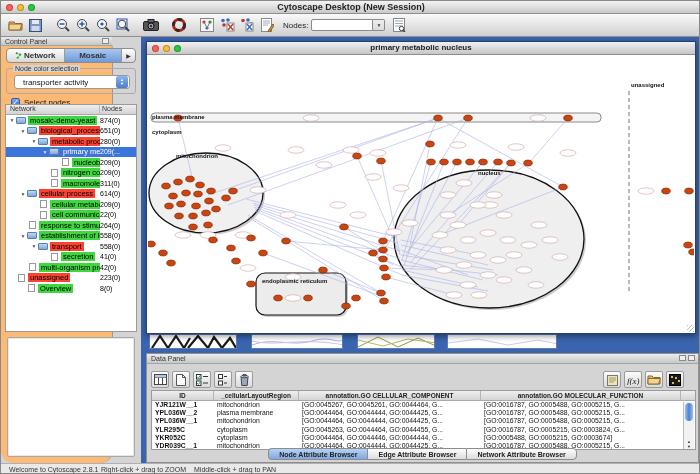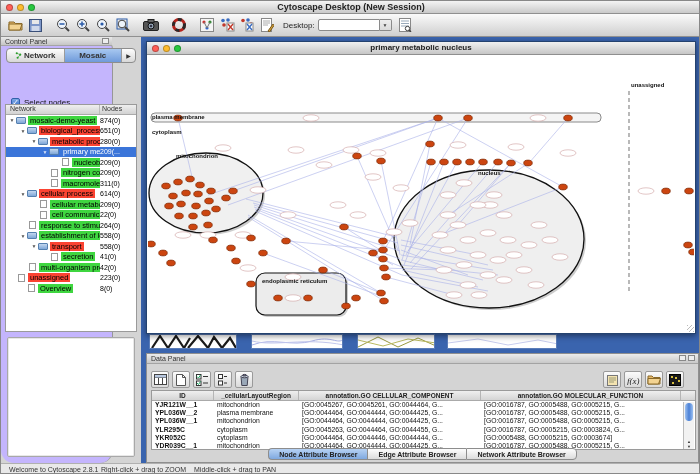--- a/index.html
+++ b/index.html
@@ -21,21 +21,21 @@
   .tsep{width:8px;flex:none;}
   .search-label{font-size:8px;color:#222;margin:0 3px 0 6px;}
   .search-wrap{display:flex;align-items:center;}
   .search-input{width:62px;height:12px;border:1px solid #8a8a8a;border-radius:2px 0 0 2px;
     font-size:8px;padding:0 2px;background:#fff;font-family:"Liberation Sans",sans-serif;}
   .search-dd{width:12px;height:12px;border:1px solid #8a8a8a;border-left:none;border-radius:0 2px 2px 0;
     background:linear-gradient(#f2f2f2,#cicfcf,#ccc);font-size:5px;color:#444;display:flex;align-items:center;justify-content:center;}
   
   .content{position:absolute;left:0;top:36px;width:700px;height:426px;}
   
-  .cpanel{position:absolute;left:0;top:0;width:112px;height:426px;background:#c4b5fd;border-right:1px solid #979797;border-radius:13px;}
+  .cpanel{position:absolute;left:0;top:0;width:112px;height:426px;background:#fdba74;border-right:1px solid #979797;border-radius:13px;}
   .cp-head{position:absolute;left:0;top:0;width:100%;height:9px;background:linear-gradient(#e9e9e9,#c6c6c6);
     border-bottom:1px solid #a5a5a5;font-size:7px;color:#333;padding:1px 0 0 4px;}
   .cp-float{position:absolute;right:3px;top:1px;width:7px;height:6px;border:1px solid #888;background:#eee;}
   .cp-tabs{position:absolute;left:5px;top:11px;width:130px;height:15px;display:flex;
     border:1px solid #8d8d8d;border-radius:4px;overflow:hidden;background:linear-gradient(#fdfdfd,#d8d8d8);}
   .cp-tab{flex:1;display:flex;align-items:center;justify-content:center;font-size:8px;font-weight:bold;color:#333;
     border-right:1px solid #9b9b9b;gap:2px;}
   .cp-tab.sel{background:linear-gradient(#a8c8f0,#6f9ada);}
   .cp-tab-arrow{width:13px;display:flex;align-items:center;justify-content:center;font-size:6px;color:#333;}
   .net-glyph{width:7px;height:7px;}
@@ -216,21 +216,21 @@
       </span>
     <span class="tbtn">
         <svg width="13" height="14" viewBox="0 0 13 14">
           <rect x="0.5" y="0.5" width="10" height="13" fill="#fff" stroke="#888"></rect>
           <line x1="2" y1="3" x2="9" y2="3" stroke="#aaa"></line>
           <line x1="2" y1="5" x2="9" y2="5" stroke="#aaa"></line>
           <line x1="2" y1="7" x2="7" y2="7" stroke="#aaa"></line>
           <path d="M7 13 L12 6 L13 7.5 L8.5 14 Z" fill="#d8a23a" stroke="#7a5a1a"></path>
         </svg>
       </span>
-    <span class="search-label">Desktop:</span>
+    <span class="search-label">Nodes:</span>
     <span class="search-wrap">
       <input class="search-input" value="" style="">
       <span class="search-dd">▼</span>
     </span>
     <span class="tsep" style="width:4px"></span>
     <span class="tbtn">
         <svg width="13" height="14" viewBox="0 0 13 14">
           <rect x="0.5" y="0.5" width="11" height="13" fill="#fff" stroke="#888"></rect>
           <line x1="2" y1="3" x2="10" y2="3" stroke="#9ab"></line>
           <line x1="2" y1="5.5" x2="10" y2="5.5" stroke="#9ab"></line>
@@ -253,20 +253,30 @@
               <circle cx="6" cy="3" r="1.2" fill="#2e9e2e"></circle>
               <circle cx="3" cy="6.5" r="1.2" fill="#2e9e2e"></circle>
               <path d="M2 1.5 L6 3 L3 6.5" stroke="#2e9e2e" fill="none" stroke-width=".7"></path>
             </svg>
           <span>Network</span>
         </div>
         <div class="cp-tab sel">
           <span>Mosaic</span>
         </div>
         <div class="cp-tab-arrow">▶</div>
+      </div>
+      <div class="groupbox">
+        <span class="gb-legend">Node color selection</span>
+        <div class="combo">
+          <span class="combo-val">transporter activity</span>
+          <span class="combo-step">
+              <span>▲</span>
+              <span>▼</span>
+            </span>
+        </div>
       </div>
       <div class="checkrow">
         <span class="checkbox">✓</span>
         <span class="checklabel">Select nodes</span>
       </div>
       <div class="treewrap">
         <div class="thead">
           <div class="h1">Network</div>
           <div class="h2">Nodes</div>
         </div>

